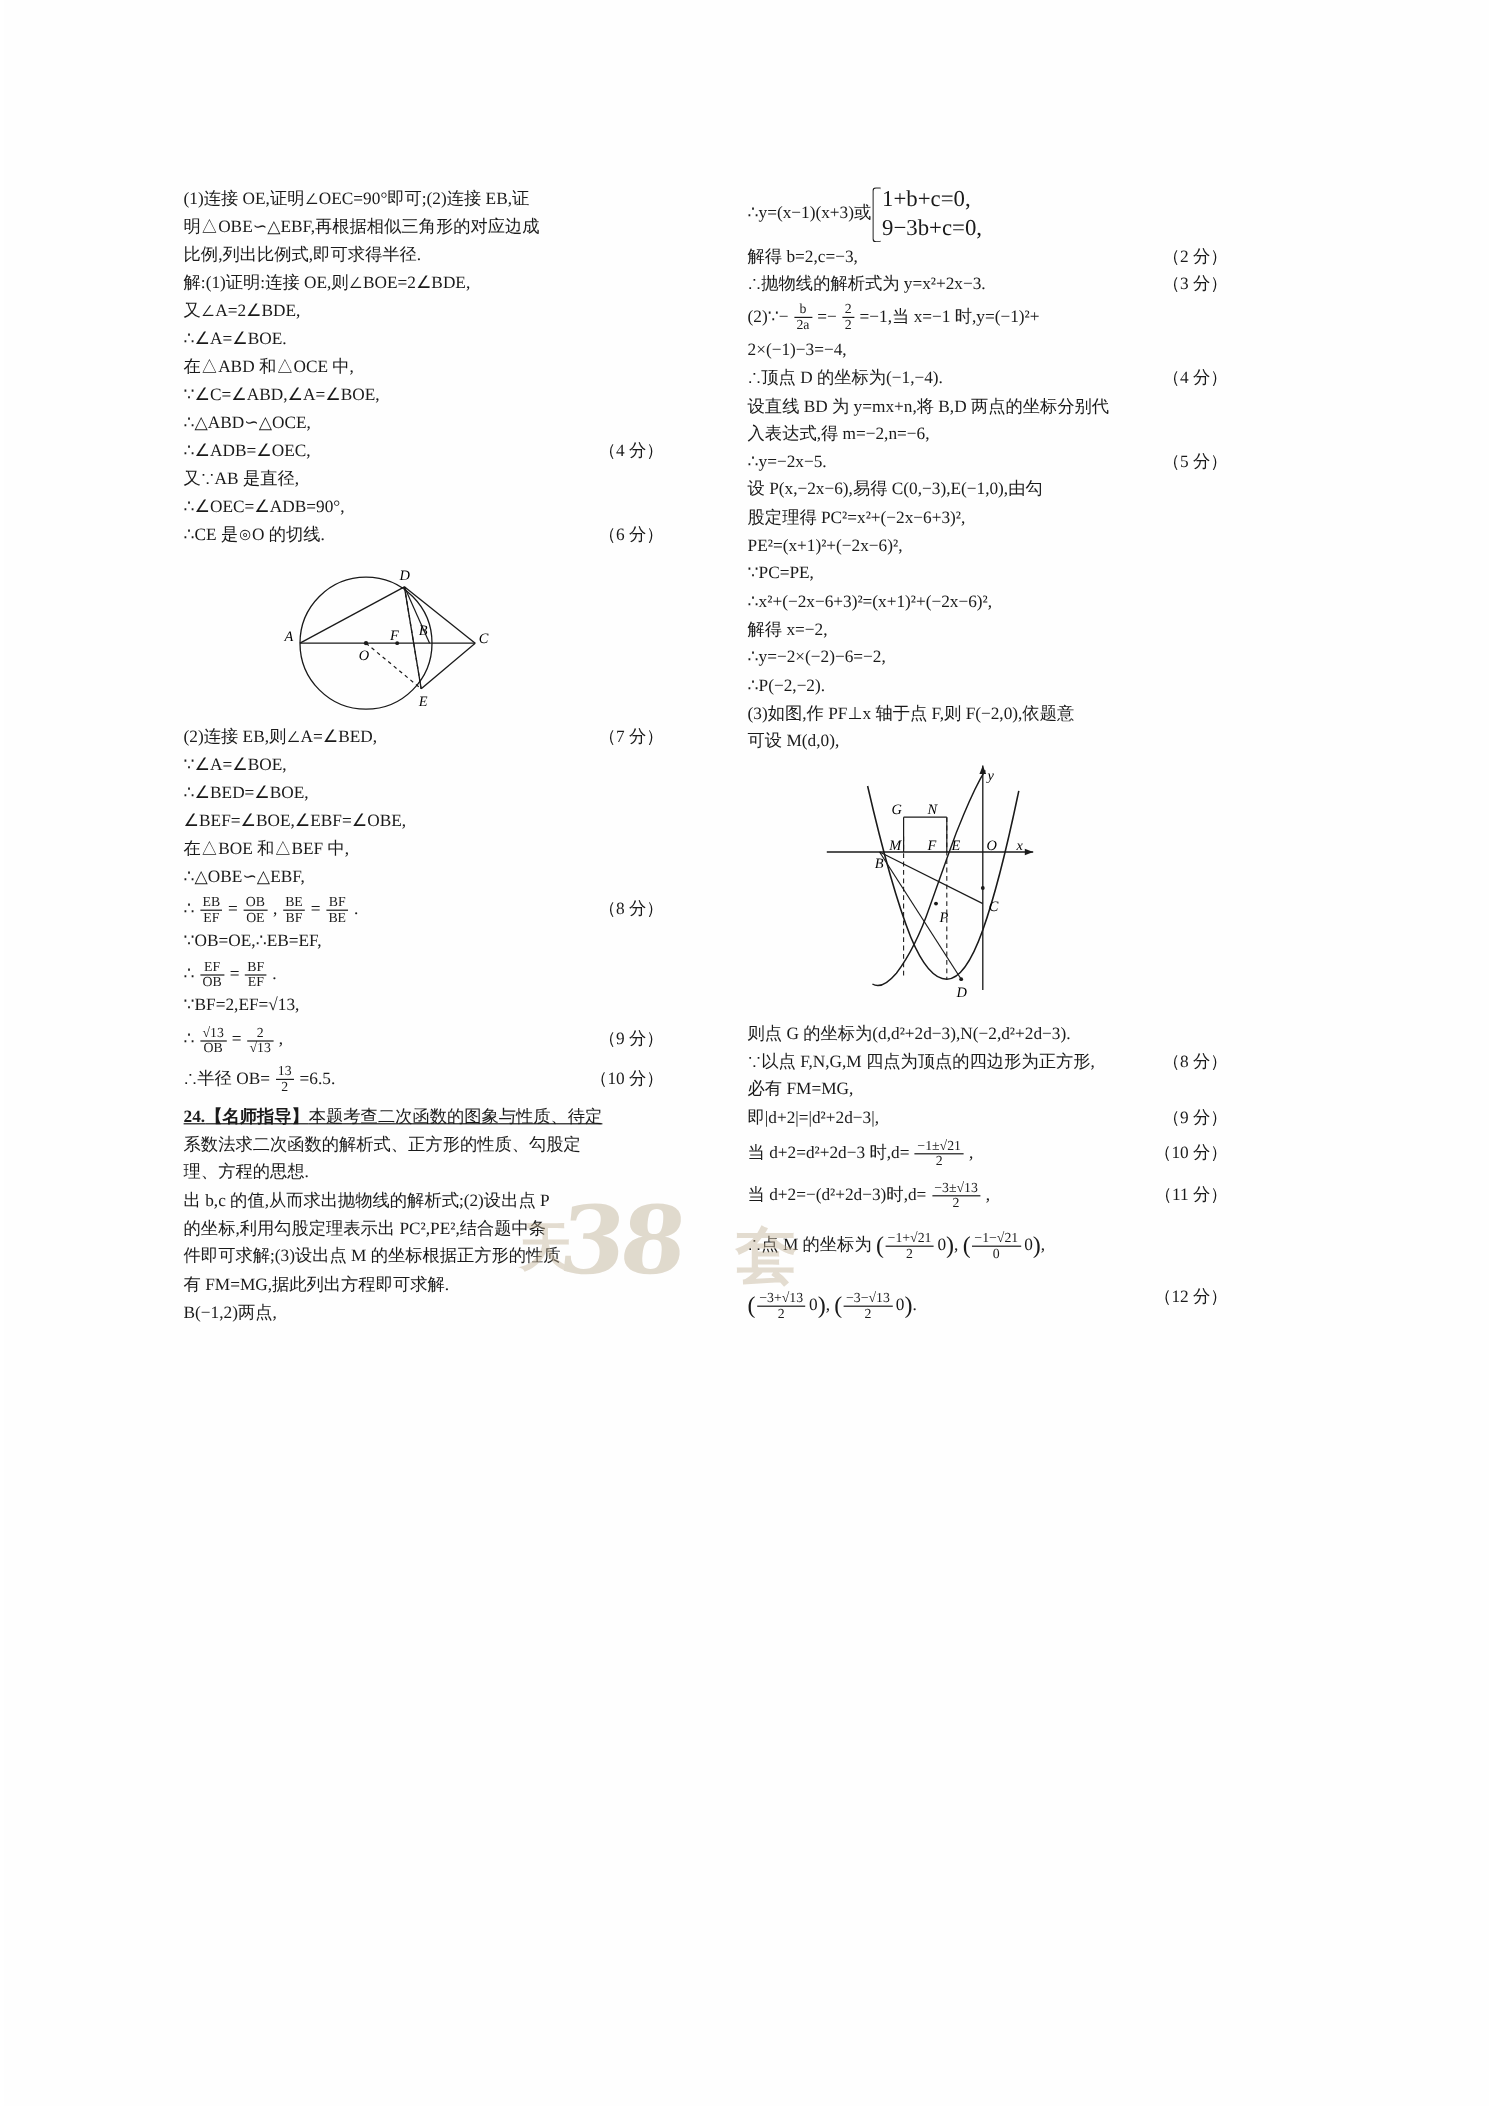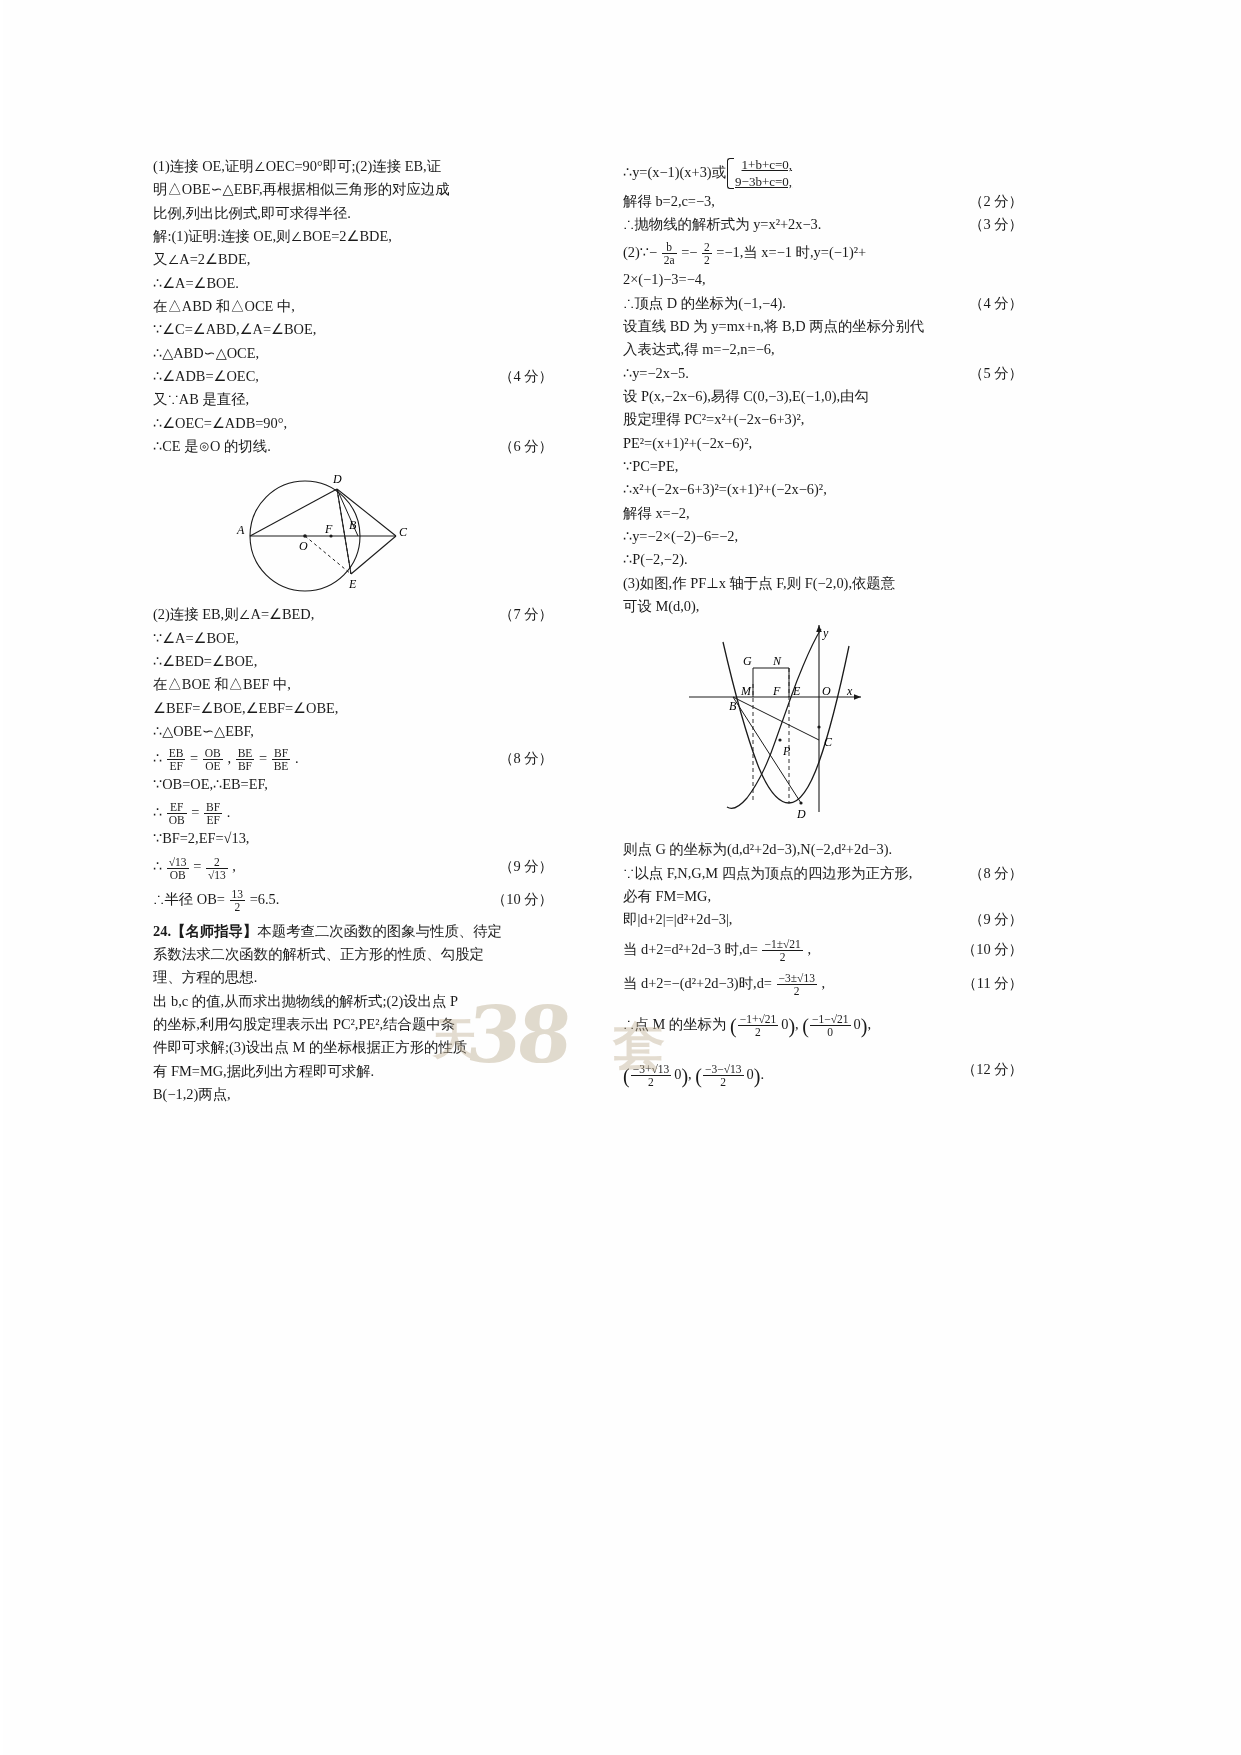--- a/index.html
+++ b/index.html
@@ -48,20 +48,21 @@
   p.line {
     margin: 0;
     padding: 0;
     white-space: nowrap;
     position: relative;
   }
   p.wrapline {
     margin: 0;
     padding: 0;
     position: relative;
+    text-decoration: underline;
   }
   .score {
     position: absolute;
     right: 0;
     white-space: nowrap;
   }
   .bold { font-weight: bold; }
   .frac {
     display: inline-block;
     vertical-align: middle;
@@ -76,25 +77,24 @@
     padding: 0 2px;
   }
   .frac .den {
     display: block;
     padding: 0 2px;
   }
   .brace {
     display: inline-block;
     vertical-align: middle;
     position: relative;
-    font-size: 13px;
+    font-size: 19px;
     line-height: 1.25;
     padding-left: 9px;
-    text-align: right;
-    text-decoration: underline;
+    text-align: left;
   }
   .brace::before {
     content: "";
     position: absolute;
     left: 1px;
     top: 1px;
     bottom: 1px;
     width: 6px;
     border-left: 1.2px solid #1a1a1a;
     border-top: 1.2px solid #1a1a1a;
@@ -185,22 +185,22 @@
           <text x="172" y="69" font-family="Liberation Serif, serif" font-size="12" font-style="italic">F</text>
           <text x="196" y="65" font-family="Liberation Serif, serif" font-size="12" font-style="italic">B</text>
           <text x="246" y="72" font-family="Liberation Serif, serif" font-size="12" font-style="italic">C</text>
           <text x="196" y="124" font-family="Liberation Serif, serif" font-size="12" font-style="italic">E</text>
         </svg>
       </div>
 
       <p class="line"><span>(2)连接 EB,则∠A=∠BED,</span><span class="score">（7 分）</span></p>
       <p class="line"><span>∵∠A=∠BOE,</span></p>
       <p class="line"><span>∴∠BED=∠BOE,</span></p>
+      <p class="line"><span>∠BEF=∠BOE,∠EBF=∠OBE,</span></p>
       <p class="line"><span>在△BOE 和△BEF 中,</span></p>
-      <p class="line"><span>∠BEF=∠BOE,∠EBF=∠OBE,</span></p>
       <p class="line"><span>∴△OBE∽△EBF,</span></p>
 
       <p class="line" style="line-height:2.1;">
         <span>∴</span>
         <span class="frac"><span class="num">EB</span><span class="den">EF</span></span>
         <span>=</span>
         <span class="frac"><span class="num">OB</span><span class="den">OE</span></span>
         <span>,</span>
         <span class="frac"><span class="num">BE</span><span class="den">BF</span></span>
         <span>=</span>

